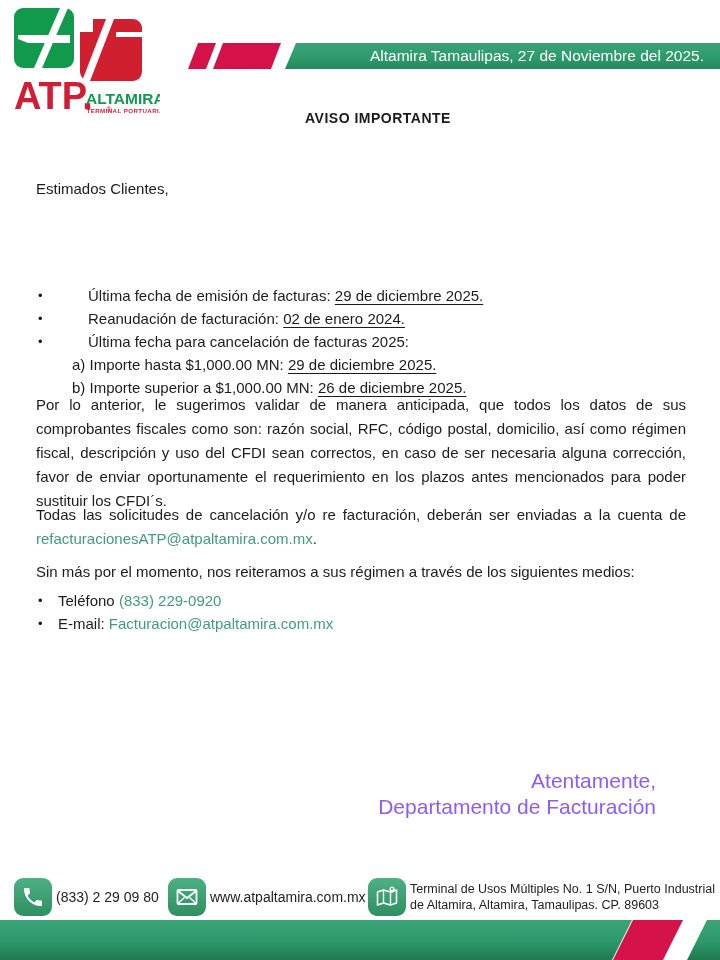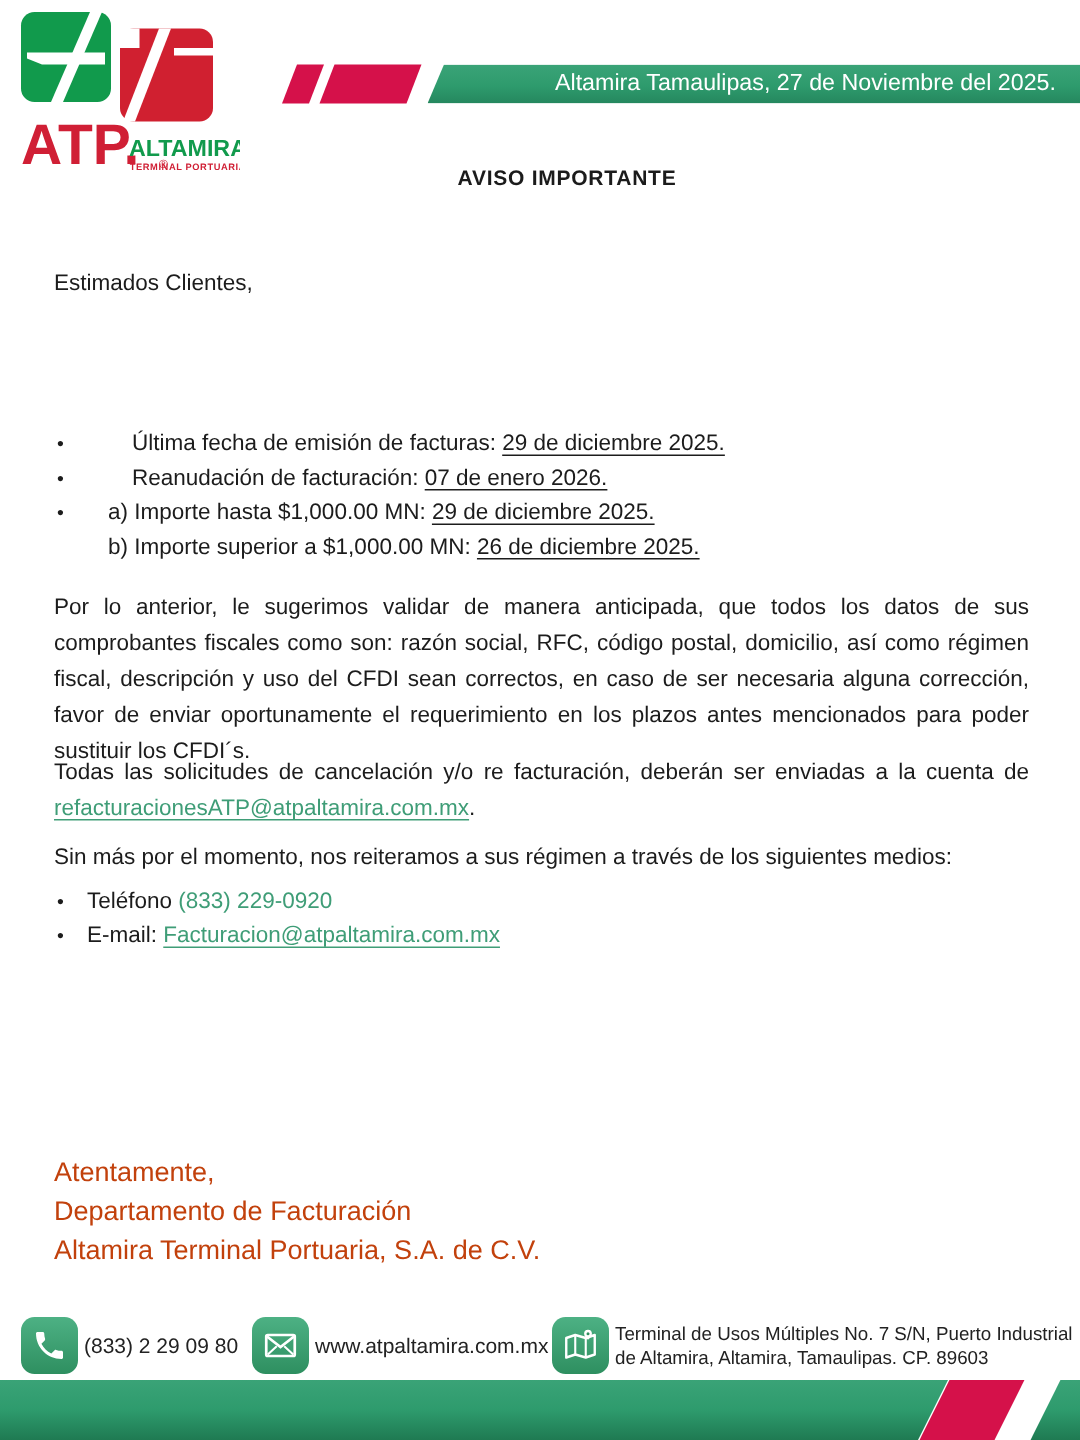--- a/index.html
+++ b/index.html
@@ -43,27 +43,27 @@
   .b-row .dot { position:absolute; left:2px; top:0; font-size:13px; }
   .b-sub { padding-left:36px; }
   .para2 { top:393px; }
   .para3 { top:503px; }
   .para4 { top:560px; }
   .contacts { top:589px; line-height:23px; }
   .c-row { position:relative; padding-left:22px; }
   .c-row .dot { position:absolute; left:2px; top:0; font-size:13px; }
   .c-indent { padding-left:77px; }
   u.date { text-decoration:underline; text-underline-offset:3px; }
-  .green-link { color:#3f9d77; text-decoration:underline; text-underline-offset:3px; cursor:pointer; }
+  .green-link { color:#3f9d77; text-underline-offset:3px; cursor:pointer; }
   .green-text { color:#3f9d77; }
 
   
   .closing {
     position:absolute; top:768px; left:36px; width:620px;
-    text-align:left; font-size:18px; line-height:26px; color:#c2410c;
+    text-align:right; font-size:21px; line-height:26px; color:#8b5cf6;
   }
 
   
   .footer-row { position:absolute; top:878px; left:0; right:0; height:42px; }
   .f-item { position:absolute; display:flex; align-items:center; gap:4px; }
   .f-icon {
     width:38px; height:38px; border-radius:9px; flex:0 0 auto;
     background:linear-gradient(180deg,#4db184 0%, #2e8f60 100%);
     display:flex; align-items:center; justify-content:center;
   }
@@ -125,24 +125,25 @@
   <div class="tx greeting">Estimados Clientes,</div>
 
 
   <div class="tx bullets">
     <div class="b-row">
       <span class="dot">•</span>
       <span>Última fecha de emisión de facturas: </span><u class="date">29 de diciembre 2025.</u>
     </div>
     <div class="b-row">
       <span class="dot">•</span>
-      <span>Reanudación de facturación: </span><u class="date">07 de enero 2026.</u>
+      <span>Reanudación de facturación: </span><u class="date">02 de enero 2024.</u>
     </div>
     <div class="b-row">
       <span class="dot">•</span>
+      <span>Última fecha para cancelación de facturas 2025:</span>
     </div>
     <div class="b-sub">
       <span>a) Importe hasta $1,000.00 MN: </span><u class="date">29 de diciembre 2025.</u>
     </div>
     <div class="b-sub">
       <span>b) Importe superior a $1,000.00 MN: </span><u class="date">26 de diciembre 2025.</u>
     </div>
   </div>
 
   <div class="tx para2 just">Por lo anterior, le sugerimos validar de manera anticipada, que todos los datos de sus comprobantes fiscales como son: razón social, RFC, código postal, domicilio, así como régimen fiscal, descripción y uso del CFDI sean correctos, en caso de ser necesaria alguna corrección, favor de enviar oportunamente el requerimiento en los plazos antes mencionados para poder sustituir los CFDI´s.</div>
@@ -160,21 +161,20 @@
     </div>
     <div class="c-row">
       <span class="dot">•</span>
       <span>E-mail: </span><span class="green-link">Facturacion@atpaltamira.com.mx</span>
     </div>
   </div>
 
   <div class="closing">
     <div>Atentamente,</div>
     <div>Departamento de Facturación</div>
-    <div>Altamira Terminal Portuaria, S.A. de C.V.</div>
   </div>
 
   <div class="footer-row">
 
     <div class="f-item f-phone">
       <div class="f-icon">
         <svg viewBox="0 0 24 24">
             <path d="M6.62 10.79c1.44 2.83 3.76 5.14 6.59 6.59l2.2-2.21c.27-.27.67-.36 1.02-.24 1.12.37 2.33.57 3.57.57.55 0 1 .45 1 1V20c0 .55-.45 1-1 1-9.39 0-17-7.61-17-17 0-.55.45-1 1-1h3.5c.55 0 1 .45 1 1 0 1.25.2 2.45.57 3.57.11.35.03.74-.25 1.02l-2.2 2.2z" fill="#ffffff"></path>
           </svg>
       </div>
@@ -195,21 +195,21 @@
     <div class="f-item f-map">
       <div class="f-icon">
         <svg viewBox="0 0 24 24">
             <path d="M2.5 7l6-2 7 2 6-2v13l-6 2-7-2-6 2z" fill="none" stroke="#ffffff" stroke-width="1.6" stroke-linejoin="round"></path>
             <path d="M8.5 5.2v13M15.5 7.2v13" stroke="#ffffff" stroke-width="1.4"></path>
             <path d="M17 1.5a2.6 2.6 0 0 1 2.6 2.6c0 1.9-2.6 4-2.6 4s-2.6-2.1-2.6-4A2.6 2.6 0 0 1 17 1.5z" fill="#ffffff" stroke="none"></path>
             <circle cx="17" cy="4.1" r="1" fill="#2e8f60"></circle>
           </svg>
       </div>
       <span class="f-addr">
-        <span>Terminal de Usos Múltiples No. 7 S/N, Puerto Industrial</span><br>
+        <span>Terminal de Usos Múltiples No. 1 S/N, Puerto Industrial</span><br>
         <span>de Altamira, Altamira, Tamaulipas.  CP. 89603</span>
       </span>
     </div>
 
   </div>
 
   <div class="bottom-bar">
     <div class="bb-green-main"></div>
     <div class="bb-red"></div>
     <div class="bb-green-end"></div>

